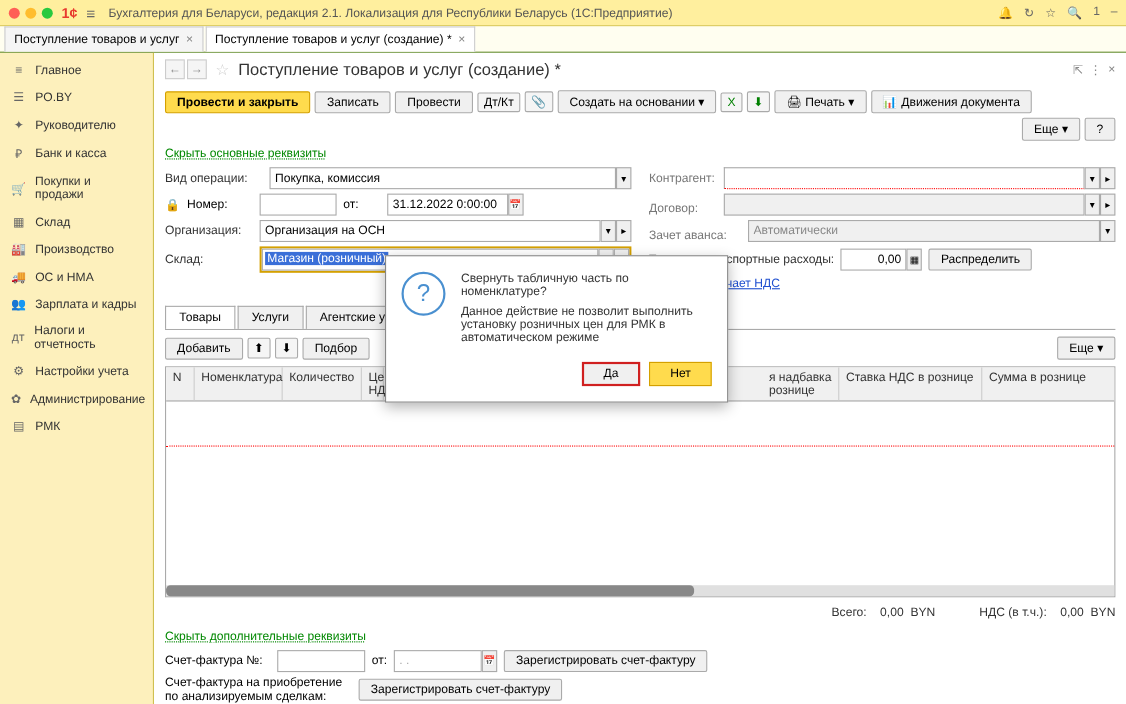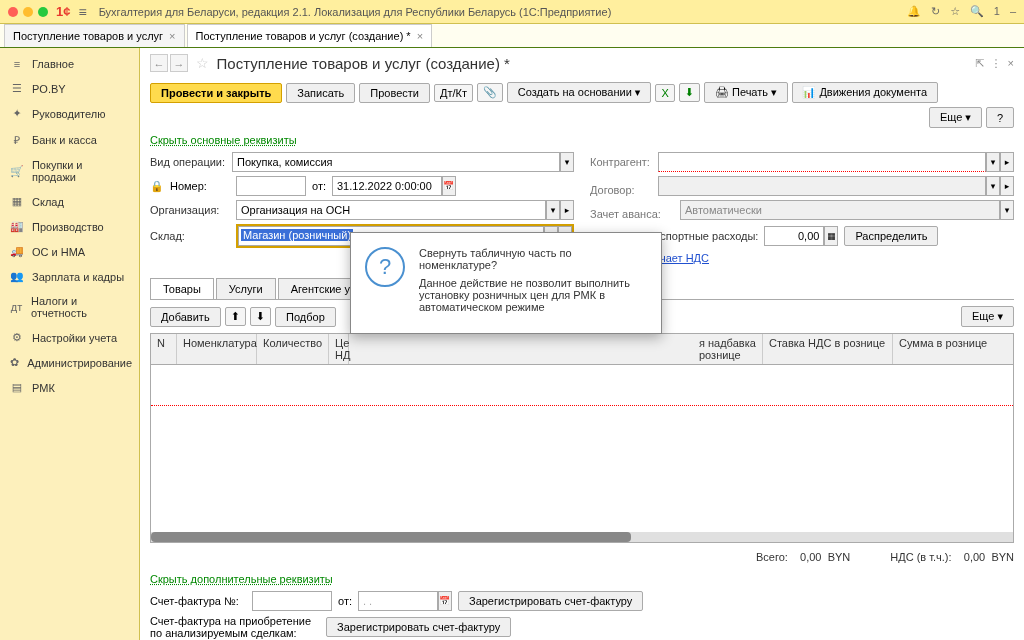--- a/index.html
+++ b/index.html
@@ -188,21 +188,21 @@
       <div class="toolbar-right">
         <button class="btn"><span>Еще</span> ▾</button>
         <button class="btn">?</button>
       </div>
     </div>
 
     <a class="green-link">Скрыть основные реквизиты</a>
 
     <div class="form-area">
       <div class="form-row">
-        <div class="col" style="display:flex;gap:2px;align-items:center">
+        <div class="col" style="display:flex;gap:15px;align-items:center">
           <span class="label">Вид операции:</span>
           <div class="input-group" style="flex:1">
             <input class="input" style="flex: 1 1 0%;" value="Покупка, комиссия">
             <div class="combo-btn">▾</div>
           </div>
         </div>
         <div class="col" style="display:flex;gap:6px;align-items:center;margin-left:10px">
           <span class="label-r">Контрагент:</span>
           <div class="input-group" style="flex:1">
             <input class="input red-underline" style="flex: 1 1 0%;">
@@ -211,21 +211,21 @@
           </div>
         </div>
       </div>
       <div class="form-row">
         <div class="col" style="display:flex;gap:6px;align-items:center">
           <span style="width:14px;color:#888">🔒</span>
           <span style="width:60px">Номер:</span>
           <input class="input" style="width: 70px;">
           <span>от:</span>
           <div class="input-group">
-            <input class="input" style="width: 110px;" value="31.12.2022 0:00:00">
+            <input class="input" style="width: 110px; margin-left: 20px;" value="31.12.2022 0:00:00">
             <div class="combo-btn">📅</div>
           </div>
         </div>
         <div class="col" style="display:flex;gap:6px;align-items:flex-end;margin-left:10px">
           <span class="label-r">Договор:</span>
           <div class="input-group" style="flex:1">
             <input class="input" style="flex: 1 1 0%; background: rgb(240, 240, 240);" disabled="">
             <div class="combo-btn">▾</div>
             <div class="combo-btn">▸</div>
           </div>
@@ -343,13 +343,17 @@
 </div>
 
 <div class="dialog-overlay">
   <div class="dialog-content">
     <div class="dialog-icon">?</div>
     <div style="flex:1">
       <div class="dialog-text">Свернуть табличную часть по номенклатуре?</div>
       <div class="dialog-text">Данное действие не позволит выполнить установку розничных цен для РМК в автоматическом режиме</div>
     </div>
   </div>
+  <div class="dialog-buttons">
+    <button class="dialog-btn yes">Да</button>
+    <button class="dialog-btn no">Нет</button>
+  </div>
 </div>
 
 </body></html>

